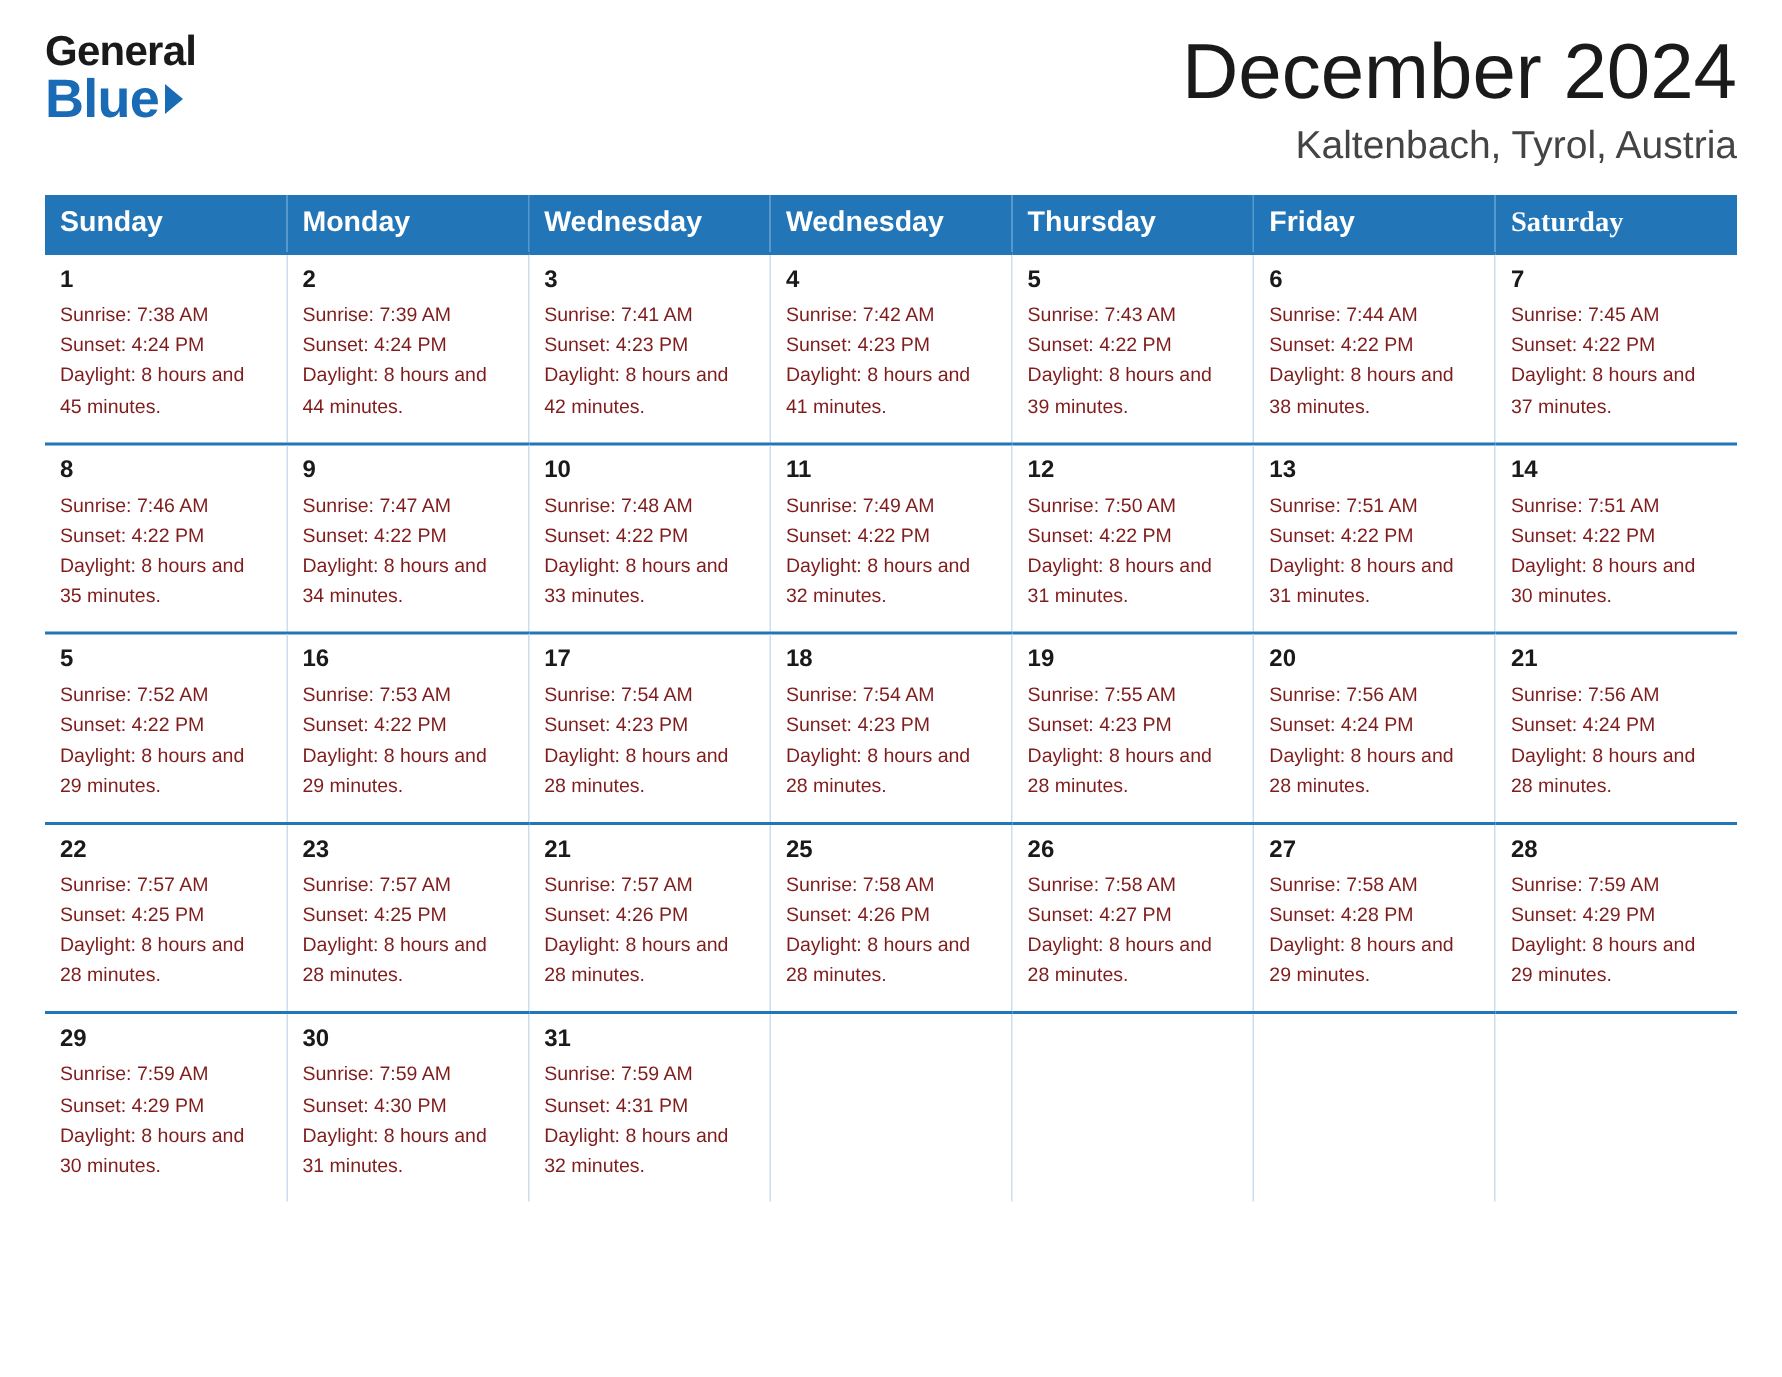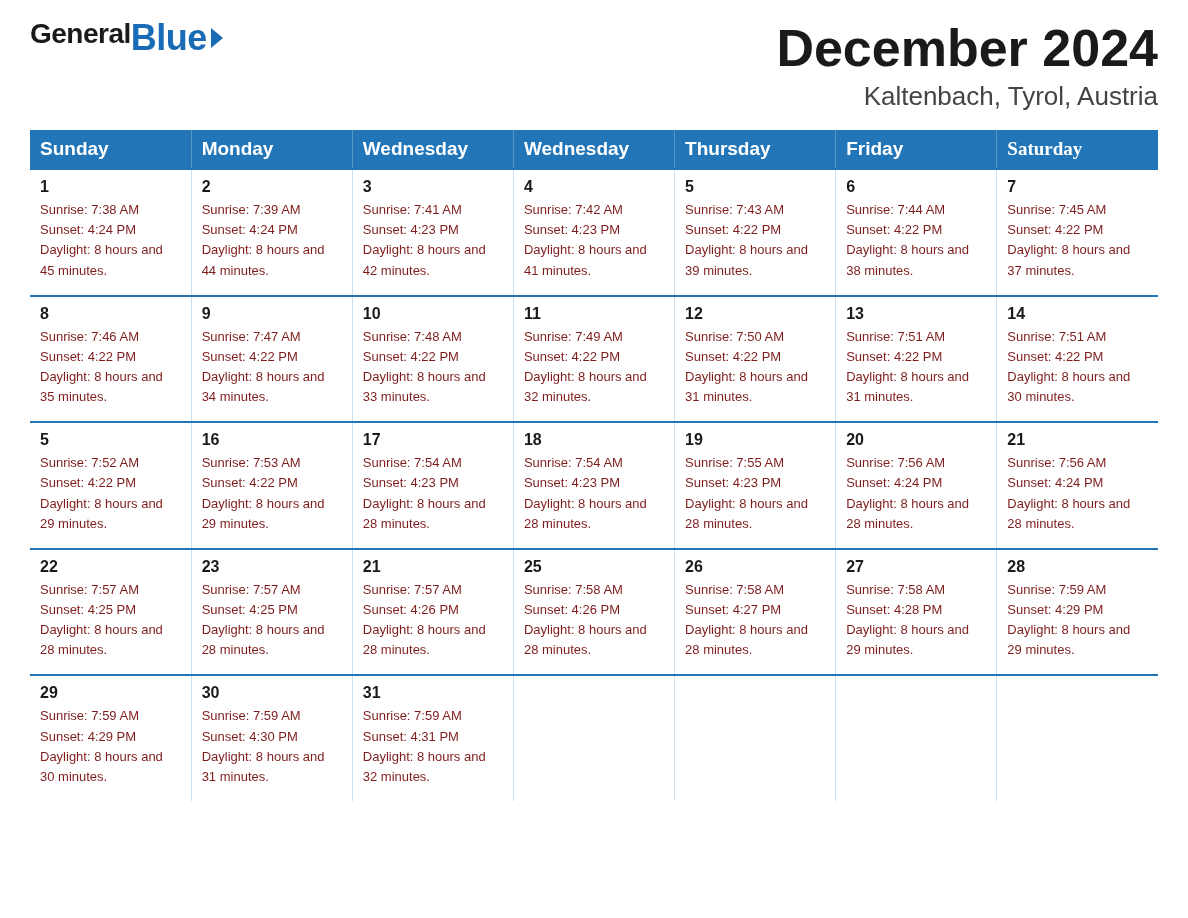--- a/index.html
+++ b/index.html
@@ -12,21 +12,21 @@
       padding: 20px 30px 30px 30px;
     }
     .header {
       display: flex;
       justify-content: space-between;
       align-items: flex-start;
       margin-bottom: 18px;
     }
     .logo {
       display: flex;
-      flex-direction: row;
+      flex-direction: column;
       align-items: flex-start;
     }
     .logo-general {
       font-size: 28px;
       font-weight: bold;
       color: #1a1a1a;
       letter-spacing: -0.5px;
       line-height: 1;
     }
     .logo-blue {
@@ -47,21 +47,21 @@
       margin-left: 4px;
       display: inline-block;
       position: relative;
       top: 0px;
     }
     .title-block {
       text-align: right;
     }
     .month-title {
       font-size: 52px;
-      font-weight: bold;
+      font-weight: normal;
       color: #1a1a1a;
       line-height: 1.1;
     }
     .location-title {
       font-size: 26px;
       color: #444;
       margin-top: 4px;
     }
     .calendar {
       width: 100%;

